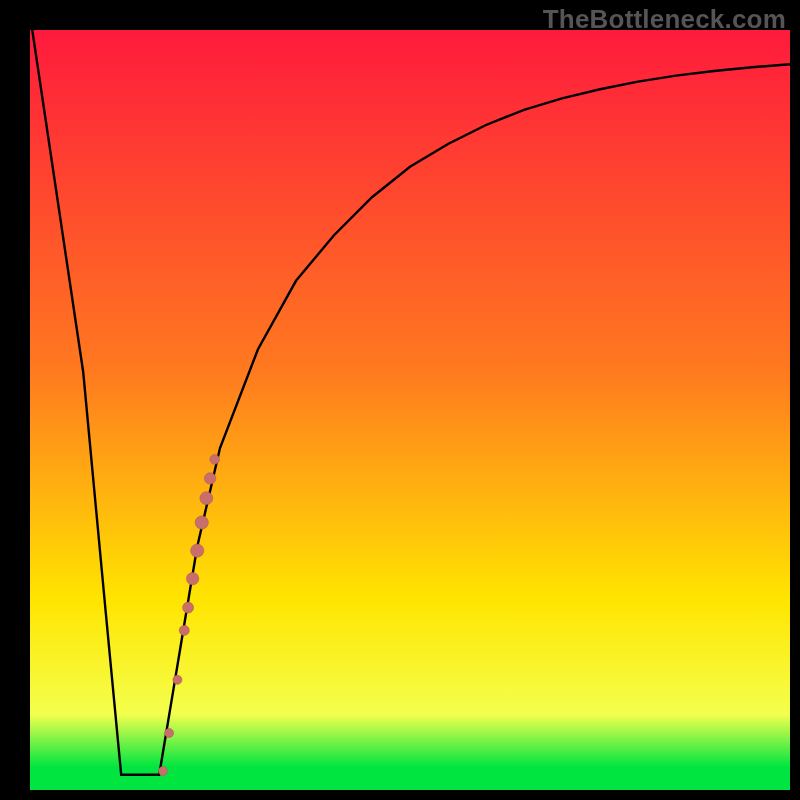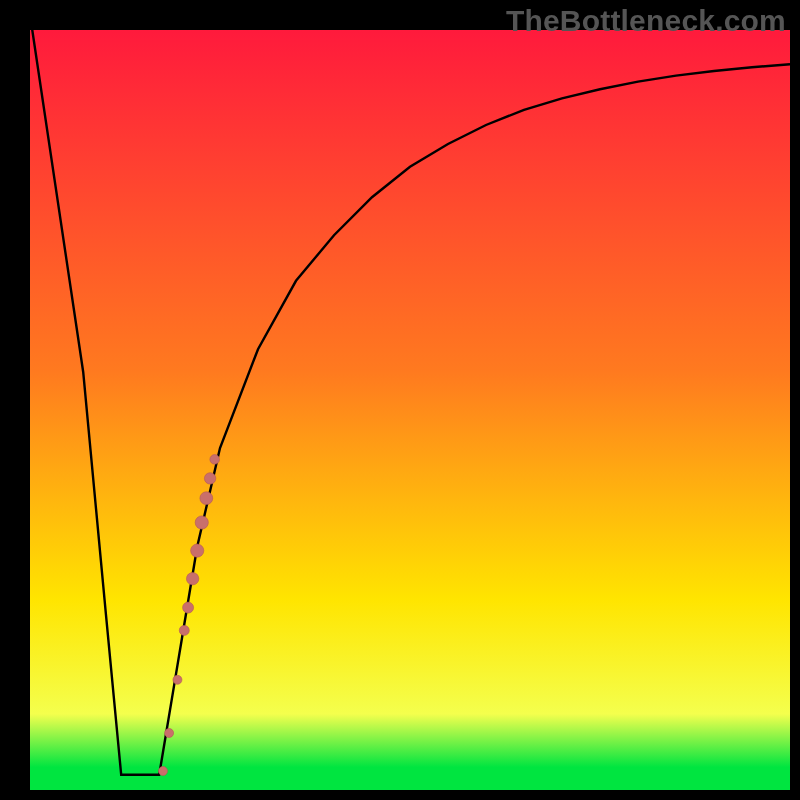--- a/index.html
+++ b/index.html
@@ -9,21 +9,21 @@
     background: #000;
     position: relative;
     overflow: hidden;
     font-family: Arial, Helvetica, sans-serif;
   }
   .watermark {
     position: absolute;
     top: 4px;
     right: 14px;
     color: #555;
-    font-size: 30px;
+    font-size: 26px;
     font-weight: 600;
     z-index: 10;
     letter-spacing: 0.2px;
   }
   .plot-area {
     position: absolute;
     left: 30px;
     top: 30px;
     width: 760px;
     height: 760px;

